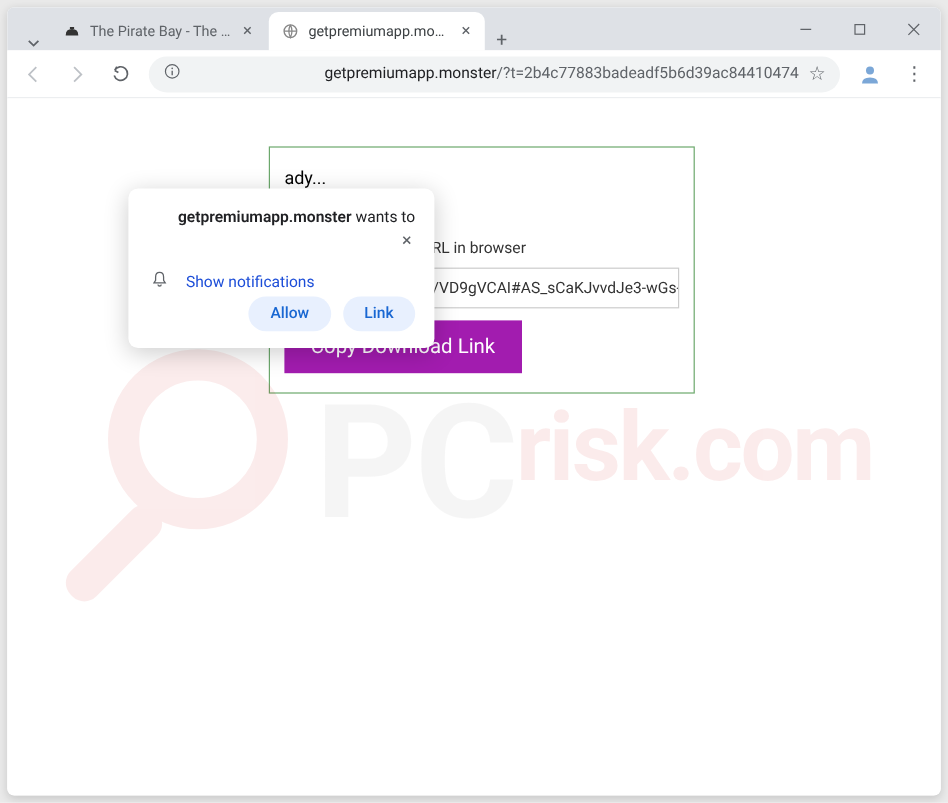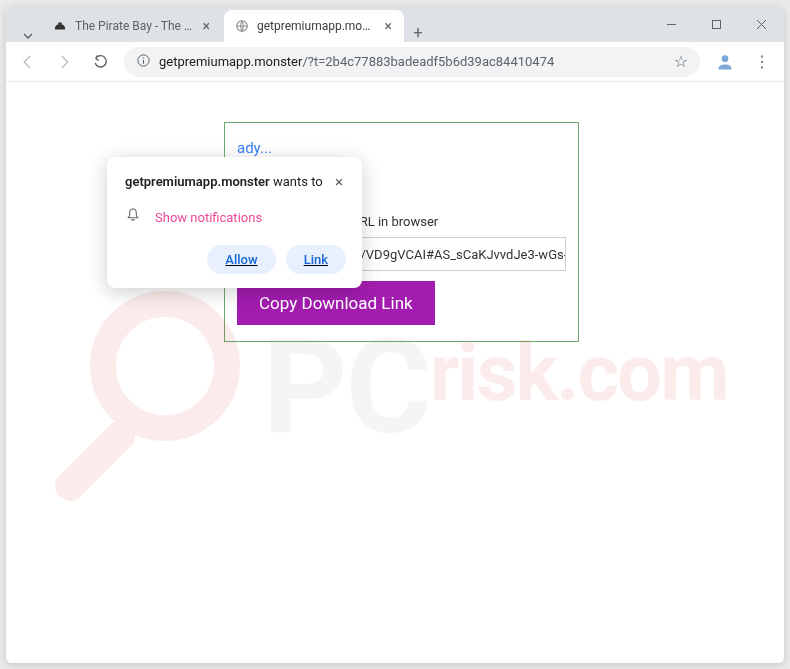--- a/index.html
+++ b/index.html
@@ -68,36 +68,36 @@
       border-radius:15px;
       display:flex;
       align-items:center;
       padding: 0 12px;
       gap:8px;
       font-size:13px;
       color:#5f6368;
       margin: 0 4px;
     }
     .address-bar .domain-part { color:#202124; }
-    .addr-text { flex:1; overflow:hidden; white-space:nowrap; }
+    .addr-text { flex:1; overflow:hidden; white-space:nowrap;text-align:right; }
     .star { color:#5f6368; font-size:16px; }
     .profile { width:26px; height:26px; border-radius:50%; display:flex; align-items:center; justify-content:center; color:#7ba7d7; margin:0 4px; }
     .menu-dots { width:32px; display:flex; align-items:center; justify-content:center; color:#5f6368; font-size:16px; }
     
     .content-area { flex:1; background:#fff; position:relative; }
     
     .download-card {
       position:absolute;
       top:40px; left:218px;
       width:355px;
       border:1px solid #6ca86c;
       background:#fff;
       padding: 16px 12px 16px 12px;
     }
-    .dc-header { font-size:15px; color:#3b82f6; margin-bottom:14px; }
+    .dc-header { font-size:15px; color:#000000; }
     .dc-pass { font-size:22px; font-weight:700; color:#c9302c; margin-bottom:18px; }
     .dc-note { font-size:13px; color:#333; margin-bottom:8px; }
     .dc-input {
       width:100%; height:34px; border:1px solid #ccc; padding:0 8px;
       font-size:13px; color:#333; margin-bottom:10px; background:#fff;
       overflow:hidden; white-space:nowrap; display:flex; align-items:center;
     }
     .dc-button {
       background:#a21caf; color:#fff; border:none;
       padding:12px 22px; font-size:17px; cursor:pointer;
@@ -106,27 +106,27 @@
     .permission-popup {
       position:absolute;
       top:75px; left:101px;
       width:255px;
       background:#fff;
       border-radius:8px;
       box-shadow: 0 4px 20px rgba(0,0,0,0.2);
       padding: 16px 16px 14px 18px;
       z-index:50;
     }
-    .pp-header { display:flex; justify-content:space-between; align-items:flex-end; margin-bottom:16px; }
+    .pp-header { display:flex; justify-content:space-between; align-items:flex-end; margin-bottom:16px;flex-direction:column; }
     .pp-title { font-size:13px; color:#202124; line-height:1.4; flex:1; }
     .pp-title b { font-weight:600; }
     .pp-close { color:#5f6368; font-size:15px; padding:0 3px; }
-    .pp-row { display:flex; align-items:center; gap:14px; font-size:13px; color:#ec4899; margin-bottom:18px; }
+    .pp-row { display:flex; align-items:center; gap:14px; font-size:13px; color:#1d4ed8; margin-bottom:2px; }
     .pp-row .bell { color:#5f6368; font-size:15px; }
-    .pp-actions { display:flex; gap:10px; justify-content:flex-end;text-decoration:underline; }
+    .pp-actions { display:flex; gap:10px; justify-content:flex-end; }
     .pp-btn {
       background:#E8F0FE; color:#1967d2; border:none;
       padding:7px 18px; border-radius:16px; font-size:13px; font-weight:500;
     }
     
     .watermark {
       position:absolute; inset:0; pointer-events:none;
       display:flex; align-items:center; justify-content:center; z-index:5; top:30px;
     }
     .watermark-inner { display:flex; align-items:center; opacity:0.075; }

